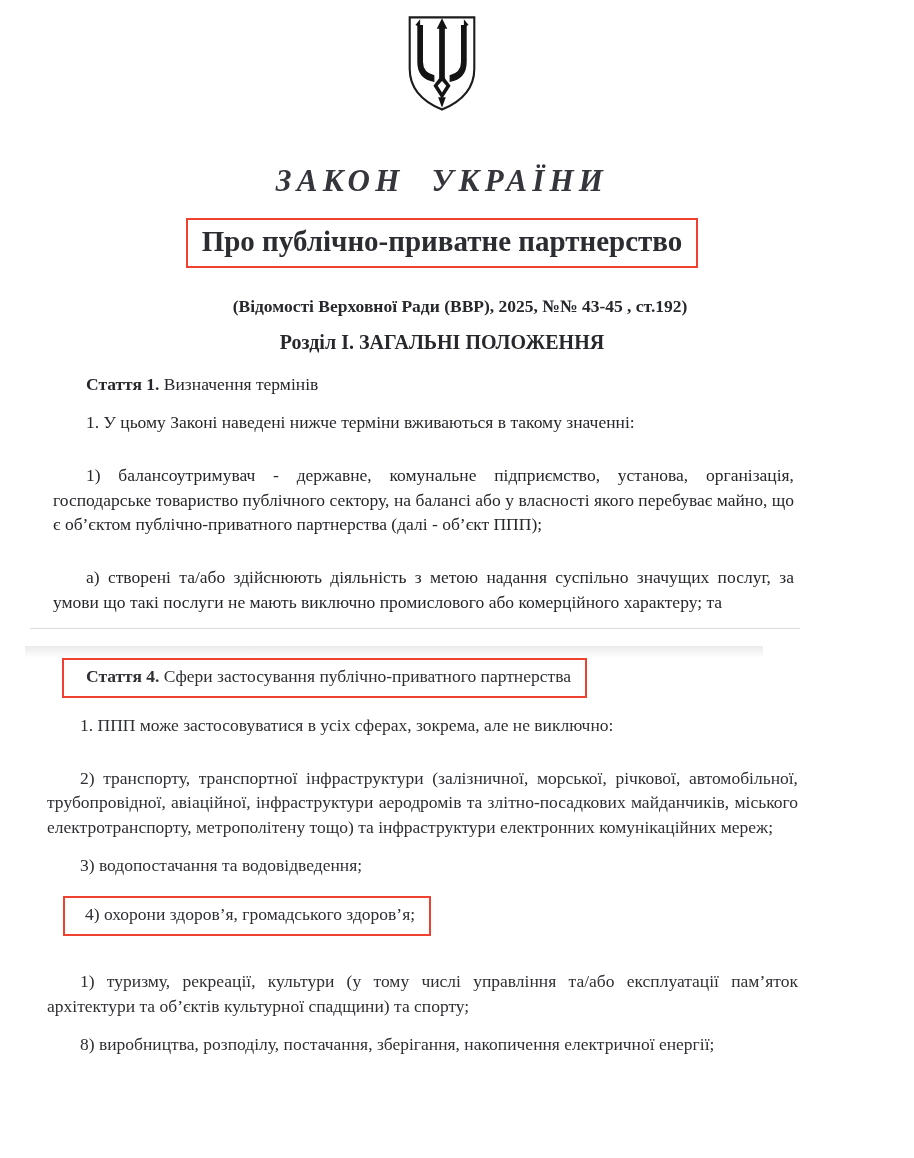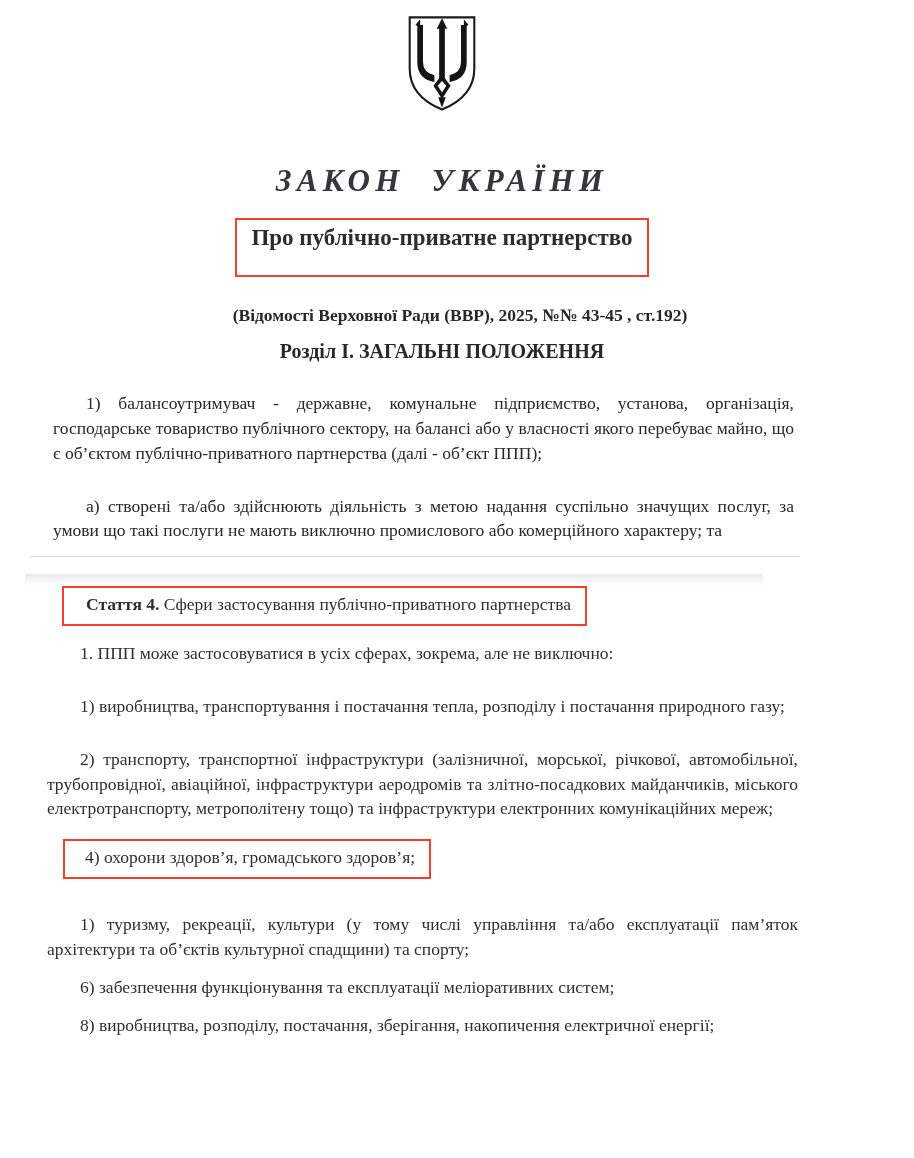--- a/index.html
+++ b/index.html
@@ -26,22 +26,22 @@
     font-style: italic;
     letter-spacing: 0.17em;
     word-spacing: 0.45em;
     color: #35363c;
   }
 
   .title-box {
     display: inline-block;
     margin-top: 19px;
     border: 2px solid var(--red, #f0402f);
-    padding: 5px 14px 24px 14px;
-    font-size: 23px;
+    padding: 5px 14px 8px 14px;
+    font-size: 29px;
     font-weight: bold;
     color: #2c2d31;
     text-align: center;
   }
 
   .reference {
     margin-top: 28px;
     font-size: 17.5px;
     font-weight: bold;
     color: #27282c;
@@ -149,43 +149,44 @@
         <span>Про публічно-приватне партнерство</span>
       </div>
     </div>
 
     <p class="reference">(Відомості Верховної Ради (ВВР), 2025, №№ 43-45 , ст.192)</p>
 
     <h2 class="chapter-heading">Розділ І. ЗАГАЛЬНІ ПОЛОЖЕННЯ</h2>
   </div>
 
   <div class="body1">
+    <p class="para"><span class="lead-bold">Стаття 1.</span> <span>Визначення термінів</span></p>
 
+    <p class="para">1. У цьому Законі наведені нижче терміни вживаються в такому значенні:</p>
     <p class="para just">1) балансоутримувач - державне, комунальне підприємство, установа, організація, господарське товариство публічного сектору, на балансі або у власності якого перебуває майно, що є об’єктом публічно-приватного партнерства (далі - об’єкт ППП);</p>
     <p class="para just">а) створені та/або здійснюють діяльність з метою надання суспільно значущих послуг, за умови що такі послуги не мають виключно промислового або комерційного характеру; та</p>
   </div>
 
   <div class="divider"></div>
 
   <div class="shot2">
 
     <div class="art4box"><span class="lead-bold">Стаття 4.</span> <span>Сфери застосування публічно-приватного партнерства</span></div>
 
     <p class="para">1. ППП може застосовуватися в усіх сферах, зокрема, але не виключно:</p>
 
-    <p class="para just">1) виробництва, транспортування і постачання тепла, розподілу і постачання природного газу;</p>
     <p class="para just">2) транспорту, транспортної інфраструктури (залізничної, морської, річкової, автомобільної, трубопровідної, авіаційної, інфраструктури аеродромів та злітно-посадкових майданчиків, міського електротранспорту, метрополітену тощо) та інфраструктури електронних комунікаційних мереж;</p>
+    <p class="para">3) водопостачання та водовідведення;</p>
 
     <div>
       <div class="itembox">
         <span>4) охорони здоров’я, громадського здоров’я;</span>
       </div>
     </div>
 
     <p class="para just">1) туризму, рекреації, культури (у тому числі управління та/або експлуатації пам’яток архітектури та об’єктів культурної спадщини) та спорту;</p>
-    <p class="para">6) забезпечення функціонування та експлуатації меліоративних систем;</p>
     <p class="para">8) виробництва, розподілу, постачання, зберігання, накопичення електричної енергії;</p>
     
     
     
   </div>
 
 </div>
 
 </body></html>

